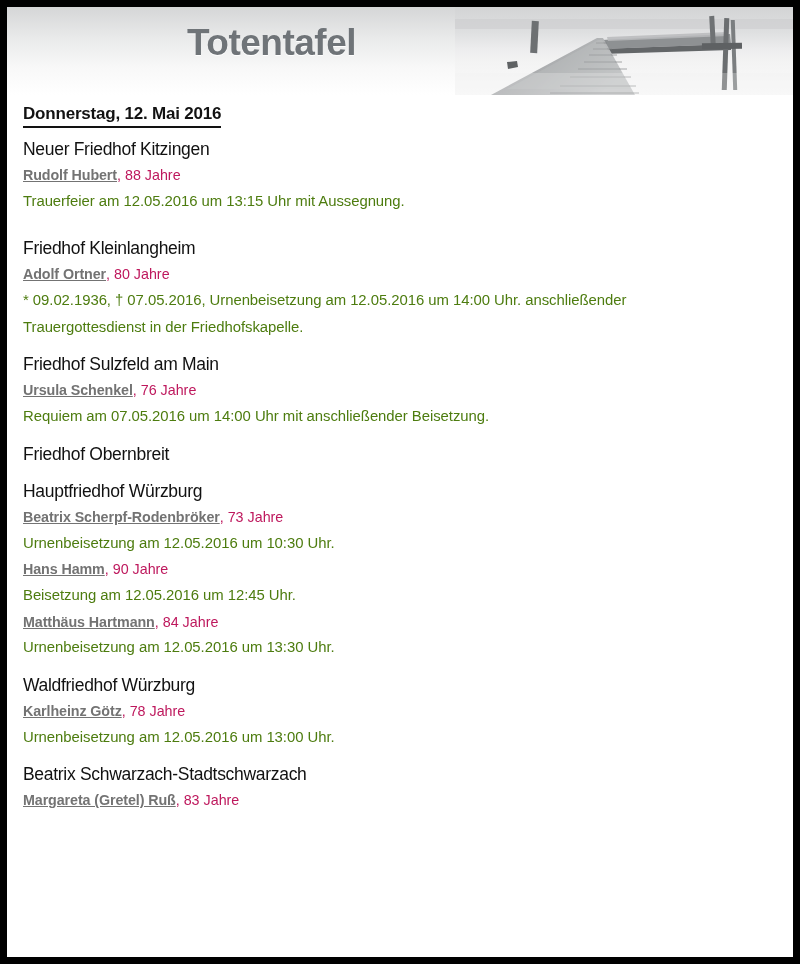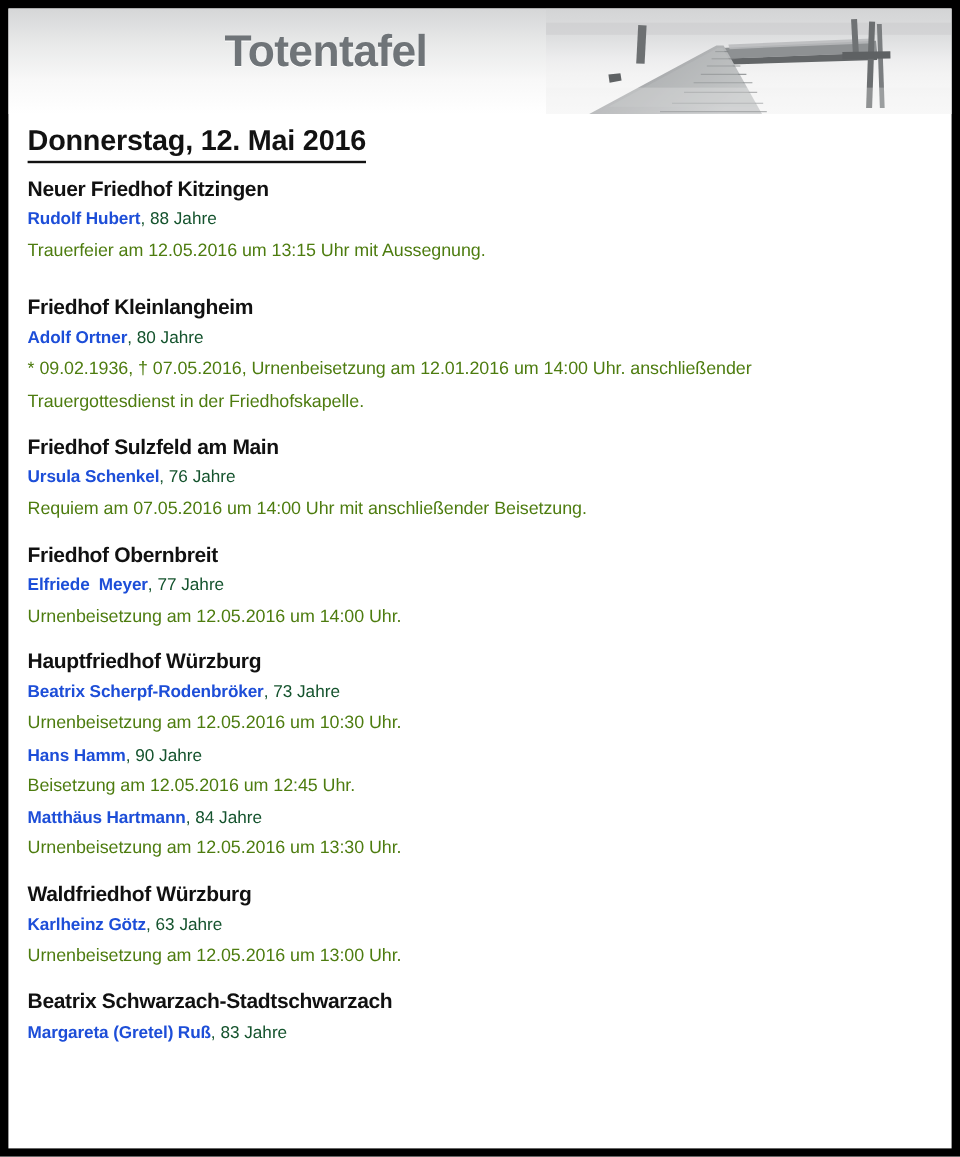--- a/index.html
+++ b/index.html
@@ -53,61 +53,62 @@
   }
   .masthead-photo svg { display: block; width: 100%; height: 100%; }
 
   
   .content {
     padding: 9px 16px 0 16px;
   }
 
   .date-heading {
     display: inline-block;
-    font-size: 24px;
+    font-size: 17px;
     font-weight: bold;
     color: #121212;
     letter-spacing: -0.2px;
     border-bottom: 2px solid #121212;
     padding-bottom: 2px;
     margin: 0 0 9px 0;
     line-height: 1.15;
   }
 
   .cemetery {
     margin: 0 0 2px 0;
   }
 
   .cemetery-name {
     font-size: 17.5px;
-    font-weight: bold;
+    font-weight: normal;
     color: #111111;
     letter-spacing: -0.3px;
     line-height: 1.45;
     margin: 0 0 1px 0;
   }
 
   .entry {
     margin: 0 0 1px 0;
   }
 
   .entry-person {
     font-size: 14.3px;
     line-height: 1.72;
     color: #3c3c3c;
     white-space: pre;
   }
   .entry-person .person-name {
     font-weight: bold;
-    color: #1d4ed8;
+    color: #737373;
     letter-spacing: -0.1px;
+    text-decoration: underline;
   }
   .entry-person .person-age {
     font-weight: normal;
-    color: #14532d;
+    color: #be185d;
   }
 
   .entry-detail {
     font-size: 14.9px;
     line-height: 1.78;
     color: #4d7c0f;
     letter-spacing: -0.05px;
     max-width: 680px;
   }
 
@@ -192,38 +193,34 @@
             <div class="entry-person"><span class="person-name">Rudolf Hubert</span><span class="person-age">, 88 Jahre</span></div>
             <div class="entry-detail">Trauerfeier am 12.05.2016 um 13:15 Uhr mit Aussegnung.</div>
           </div>
         </div>
         <div class="section-gap"></div>
         <div class="section-gap"></div>
         <div class="cemetery">
           <div class="cemetery-name">Friedhof Kleinlangheim</div>
           <div class="entry">
             <div class="entry-person"><span class="person-name">Adolf Ortner</span><span class="person-age">, 80 Jahre</span></div>
-            <div class="entry-detail">* 09.02.1936, † 07.05.2016,  Urnenbeisetzung am 12.01.2016 um 14:00 Uhr. anschließender Trauergottesdienst in der Friedhofskapelle.</div>
+            <div class="entry-detail">* 09.02.1936, † 07.05.2016,  Urnenbeisetzung am 12.05.2016 um 14:00 Uhr. anschließender Trauergottesdienst in der Friedhofskapelle.</div>
           </div>
         </div>
         <div class="section-gap"></div>
         <div class="cemetery">
           <div class="cemetery-name">Friedhof Sulzfeld am Main</div>
           <div class="entry">
             <div class="entry-person"><span class="person-name">Ursula Schenkel</span><span class="person-age">, 76 Jahre</span></div>
             <div class="entry-detail">Requiem am 07.05.2016 um 14:00 Uhr mit anschließender Beisetzung.</div>
           </div>
         </div>
         <div class="section-gap"></div>
         <div class="cemetery">
           <div class="cemetery-name">Friedhof Obernbreit</div>
-          <div class="entry">
-            <div class="entry-person"><span class="person-name">Elfriede  Meyer</span><span class="person-age">, 77 Jahre</span></div>
-            <div class="entry-detail">Urnenbeisetzung am 12.05.2016 um 14:00 Uhr.</div>
-          </div>
         </div>
         <div class="section-gap"></div>
         <div class="cemetery">
           <div class="cemetery-name">Hauptfriedhof Würzburg</div>
           <div class="entry">
             <div class="entry-person"><span class="person-name">Beatrix Scherpf-Rodenbröker</span><span class="person-age">, 73 Jahre</span></div>
             <div class="entry-detail">Urnenbeisetzung am 12.05.2016 um 10:30 Uhr.</div>
           </div>
           <div class="entry">
             <div class="entry-person"><span class="person-name">Hans Hamm</span><span class="person-age">, 90 Jahre</span></div>
@@ -231,21 +228,21 @@
           </div>
           <div class="entry">
             <div class="entry-person"><span class="person-name">Matthäus Hartmann</span><span class="person-age">, 84 Jahre</span></div>
             <div class="entry-detail">Urnenbeisetzung am 12.05.2016 um 13:30 Uhr.</div>
           </div>
         </div>
         <div class="section-gap"></div>
         <div class="cemetery">
           <div class="cemetery-name">Waldfriedhof Würzburg</div>
           <div class="entry">
-            <div class="entry-person"><span class="person-name">Karlheinz Götz</span><span class="person-age">, 63 Jahre</span></div>
+            <div class="entry-person"><span class="person-name">Karlheinz Götz</span><span class="person-age">, 78 Jahre</span></div>
             <div class="entry-detail">Urnenbeisetzung am 12.05.2016 um 13:00 Uhr.</div>
           </div>
         </div>
         <div class="section-gap"></div>
         <div class="cemetery">
           <div class="cemetery-name">Beatrix Schwarzach-Stadtschwarzach</div>
           <div class="entry">
             <div class="entry-person"><span class="person-name">Margareta (Gretel) Ruß</span><span class="person-age">, 83 Jahre</span></div>
           </div>
         </div>

